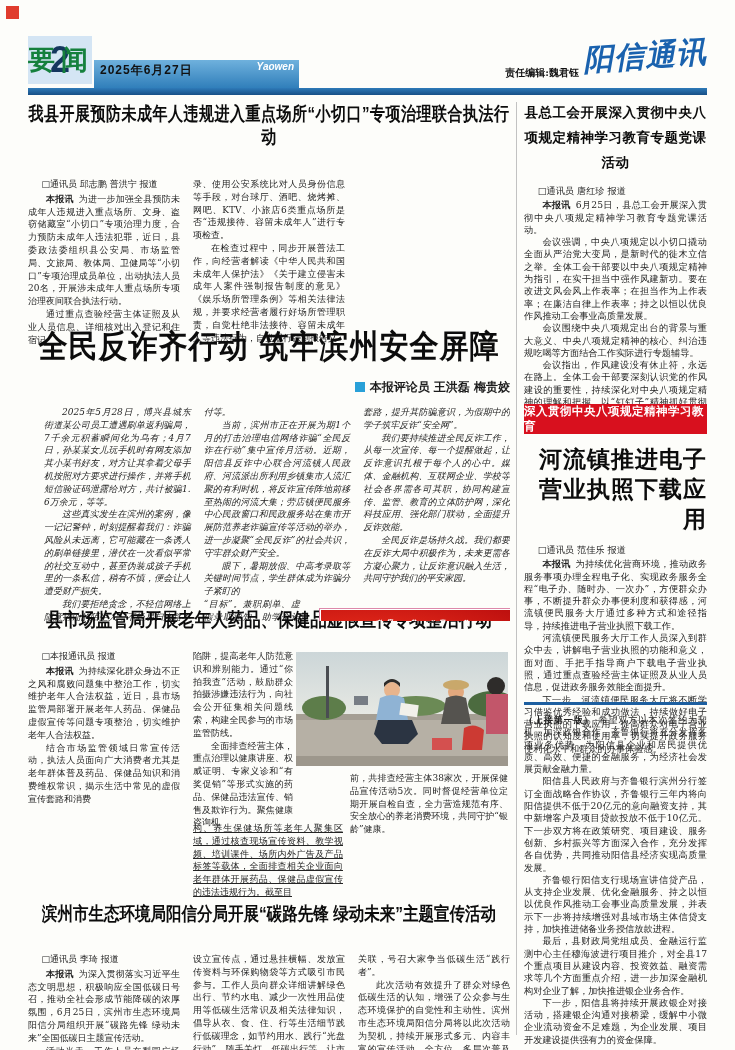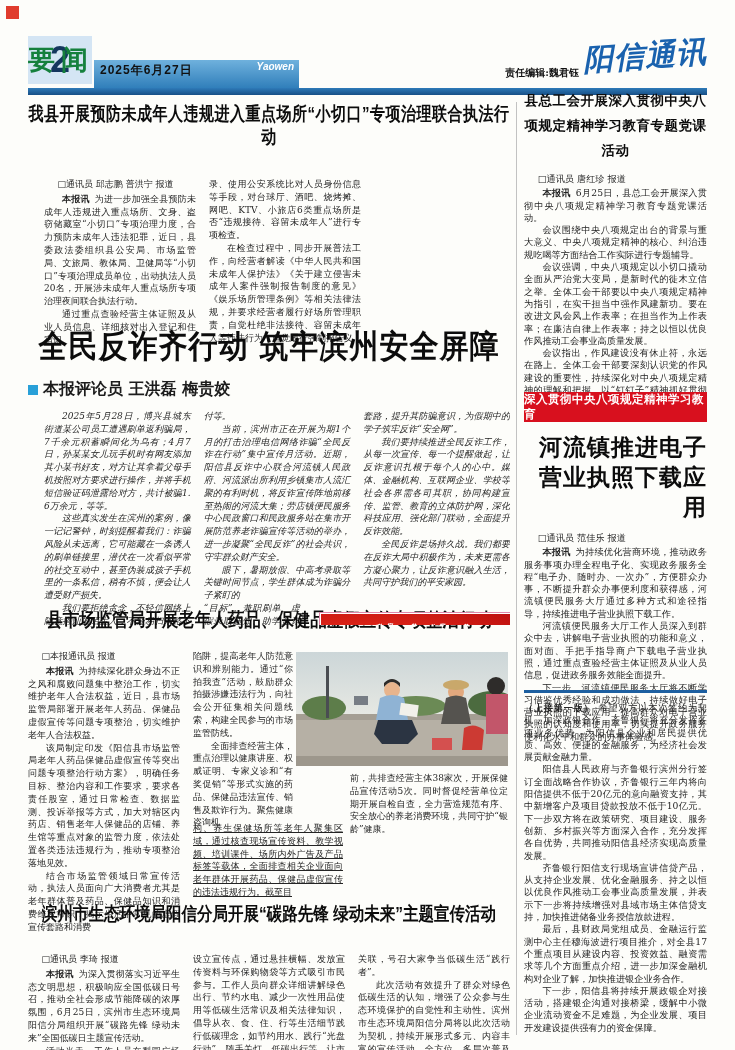--- a/index.html
+++ b/index.html
@@ -36,26 +36,26 @@
   .body p{margin:0;text-indent:2em;}
   .body p.cont{text-indent:0;}
   .body p.byline{text-indent:1.5em;margin-bottom:2px;}
   .lead{font-weight:bold;margin-right:5px;}
   .hl-sans{font-family:"Liberation Sans",sans-serif;font-weight:900;text-align:center;color:#0c0c0c;margin:0;}
   .hl-serif{font-family:"DejaVu Serif","Liberation Serif",serif;font-weight:900;text-align:center;color:#0c0c0c;margin:0;}
 
   
   .a1{position:absolute;top:0;left:0;width:482px;}
   .a1 h2{font-size:15px;letter-spacing:0.5px;margin:2px 0 0;transform:scaleY(1.25);transform-origin:top;}
-  .a1 .cols{margin-top:38px;margin-left:16px;}
+  .a1 .cols{margin-top:38px;}
 
   
   .a2{position:absolute;top:225px;left:0;width:482px;}
   .a2 h2{font-size:29px;letter-spacing:1px;transform:scaleY(1.1);transform-origin:top;}
-  .a2-byline{text-align:left;font-weight:bold;font-size:16px;margin:14px 0 10px;}
+  .a2-byline{text-align:right;font-weight:bold;font-size:12px;margin:14px 0 10px;}
   .bullet-blue{display:inline-block;width:10px;height:10px;background:#29a0d8;margin-right:5px;vertical-align:-1px;}
   .a2-body{position:relative;height:215px;overflow:hidden;margin-left:16px;}
   .kai{font-style:italic;}
   .narrow{width:96px;}
   .lixiang-banner{position:absolute;left:276px;top:203px;width:206px;height:52px;z-index:3;
         background:radial-gradient(ellipse at 20% 130%,#ff7a50 0%,#e52a1a 45%,#b90d0e 100%);
         border:1px solid #fff;box-shadow:0 0 0 1px #d8a; display:flex;align-items:center;justify-content:center;overflow:hidden;}
   .lixiang-banner:before{content:"";position:absolute;left:-10px;bottom:-18px;width:240px;height:26px;
         background:rgba(255,255,255,.25);border-radius:50%;transform:rotate(-4deg);}
   .lixiang-text{position:relative;font-size:29px;font-weight:900;font-style:italic;color:#b50d10;letter-spacing:3px;
@@ -70,21 +70,21 @@
   .a3-photo{position:absolute;left:268px;top:2px;width:212px;height:114px;overflow:hidden;background:#cfd6d4;}
   .a3-col2f{position:absolute;left:165px;top:172px;width:150px;text-decoration:underline;}
   .a3-col3{position:absolute;left:322px;top:122px;width:158px;}
 
   
   .a4{position:absolute;top:802px;left:0;width:482px;}
   .a4 h2{font-size:15.5px;transform:scaleY(1.2);transform-origin:top;}
   .a4 .cols{margin-top:30px;}
 
   
-  .sidebar{position:absolute;left:524px;top:88px;width:183px;height:950px;}
+  .sidebar{position:absolute;left:524px;top:100px;width:183px;height:950px;}
   .sb-a{position:absolute;top:0;left:0;width:183px;}
   .sb-a h3{font-size:13.5px;line-height:25px;letter-spacing:0.5px;margin:0 0 10px;}
   .sb-banner{position:absolute;top:304px;left:0;width:183px;height:30px;background:#d8101e;
              color:#fff;font-weight:bold;font-size:11.5px;display:flex;align-items:center;justify-content:center;
              font-family:"Liberation Sans",sans-serif;letter-spacing:0.5px;}
   .sb-b{position:absolute;top:344px;left:0;width:183px;}
   .sb-b h3{font-size:23px;line-height:30px;text-align:right;margin:0 0 10px;letter-spacing:1px;}
   .sb-divider{position:absolute;top:602px;left:0;width:183px;height:3px;background:#1d5fa0;}
   .sb-cont{position:absolute;top:614px;left:0;width:183px;}
   .sidebar .body{font-size:9.2px;line-height:12.3px;}
@@ -156,21 +156,20 @@
         </div>
       </div>
     </article>
 
     <article class="a3">
       <h2 class="hl-sans">县市场监管局开展老年人药品、保健品虚假宣传专项整治行动</h2>
       <div class="a3-body body">
         <div class="a3-col1">
           <p class="byline">□本报通讯员 报道</p>
           <p><span class="lead">本报讯</span><span>为持续深化群众身边不正之风和腐败问题集中整治工作，切实维护老年人合法权益，近日，县市场监管局部署开展老年人药品、保健品虚假宣传等问题专项整治，切实维护老年人合法权益。</span></p>
-          <p>该局制定印发《阳信县市场监管局老年人药品保健品虚假宣传等突出问题专项整治行动方案》，明确任务目标、整治内容和工作要求，要求各责任股室，通过日常检查、数据监测、投诉举报等方式，加大对辖区内药店、销售老年人保健品的店铺、养生馆等重点对象的监管力度，依法处置各类违法违规行为，推动专项整治落地见效。</p>
           <p>结合市场监管领域日常宣传活动，执法人员面向广大消费者尤其是老年群体普及药品、保健品知识和消费维权常识，揭示生活中常见的虚假宣传套路和消费</p>
         </div>
         <div class="a3-col2n">
           <p class="cont">陷阱，提高老年人防范意识和辨别能力。通过“你拍我查”活动，鼓励群众拍摄涉嫌违法行为，向社会公开征集相关问题线索，构建全民参与的市场监管防线。</p>
           <p>全面排查经营主体，重点治理以健康讲座、权威证明、专家义诊和“有奖促销”等形式实施的药品、保健品违法宣传、销售及欺诈行为。聚焦健康咨询机</p>
         </div>
         <div class="a3-photo">
           <svg width="212" height="114" viewBox="0 0 212 114">
             <defs>
               <linearGradient id="sky" x1="0" y1="0" x2="0" y2="1">
@@ -229,22 +228,22 @@
     </article>
   </div>
 
   <aside class="sidebar">
 
     <article class="sb-a">
       <h3 class="hl-serif">县总工会开展深入贯彻中央八项规定精神学习教育专题党课活动</h3>
       <div class="body">
         <p class="byline">□通讯员 唐红珍 报道</p>
         <p><span class="lead">本报讯</span><span>6月25日，县总工会开展深入贯彻中央八项规定精神学习教育专题党课活动。</span></p>
+        <p>会议强调，中央八项规定以小切口撬动全面从严治党大变局，是新时代的徙木立信之举。全体工会干部要以中央八项规定精神为指引，在实干担当中强作风建新功。要在改进文风会风上作表率；在担当作为上作表率；在廉洁自律上作表率；持之以恒以优良作风推动工会事业高质量发展。</p>
         <p>会议围绕中央八项规定出台的背景与重大意义、中央八项规定精神的核心、纠治违规吃喝等方面结合工作实际进行专题辅导。</p>
-        <p>会议强调，中央八项规定以小切口撬动全面从严治党大变局，是新时代的徙木立信之举。全体工会干部要以中央八项规定精神为指引，在实干担当中强作风建新功。要在改进文风会风上作表率；在担当作为上作表率；在廉洁自律上作表率；持之以恒以优良作风推动工会事业高质量发展。</p>
         <p>会议指出，作风建设没有休止符，永远在路上。全体工会干部要深刻认识党的作风建设的重要性，持续深化对中央八项规定精神的理解和把握，以“钉钉子”精神抓好贯彻落实，不断为高质量建设现代化幸福阳信贡献工会力量。</p>
       </div>
     </article>
 
     <div class="sb-banner">深入贯彻中央八项规定精神学习教育</div>
 
     <article class="sb-b">
       <h3 class="hl-serif">河流镇推进电子营业执照下载应用</h3>
       <div class="body">
         <p class="byline">□通讯员 范佳乐 报道</p>

